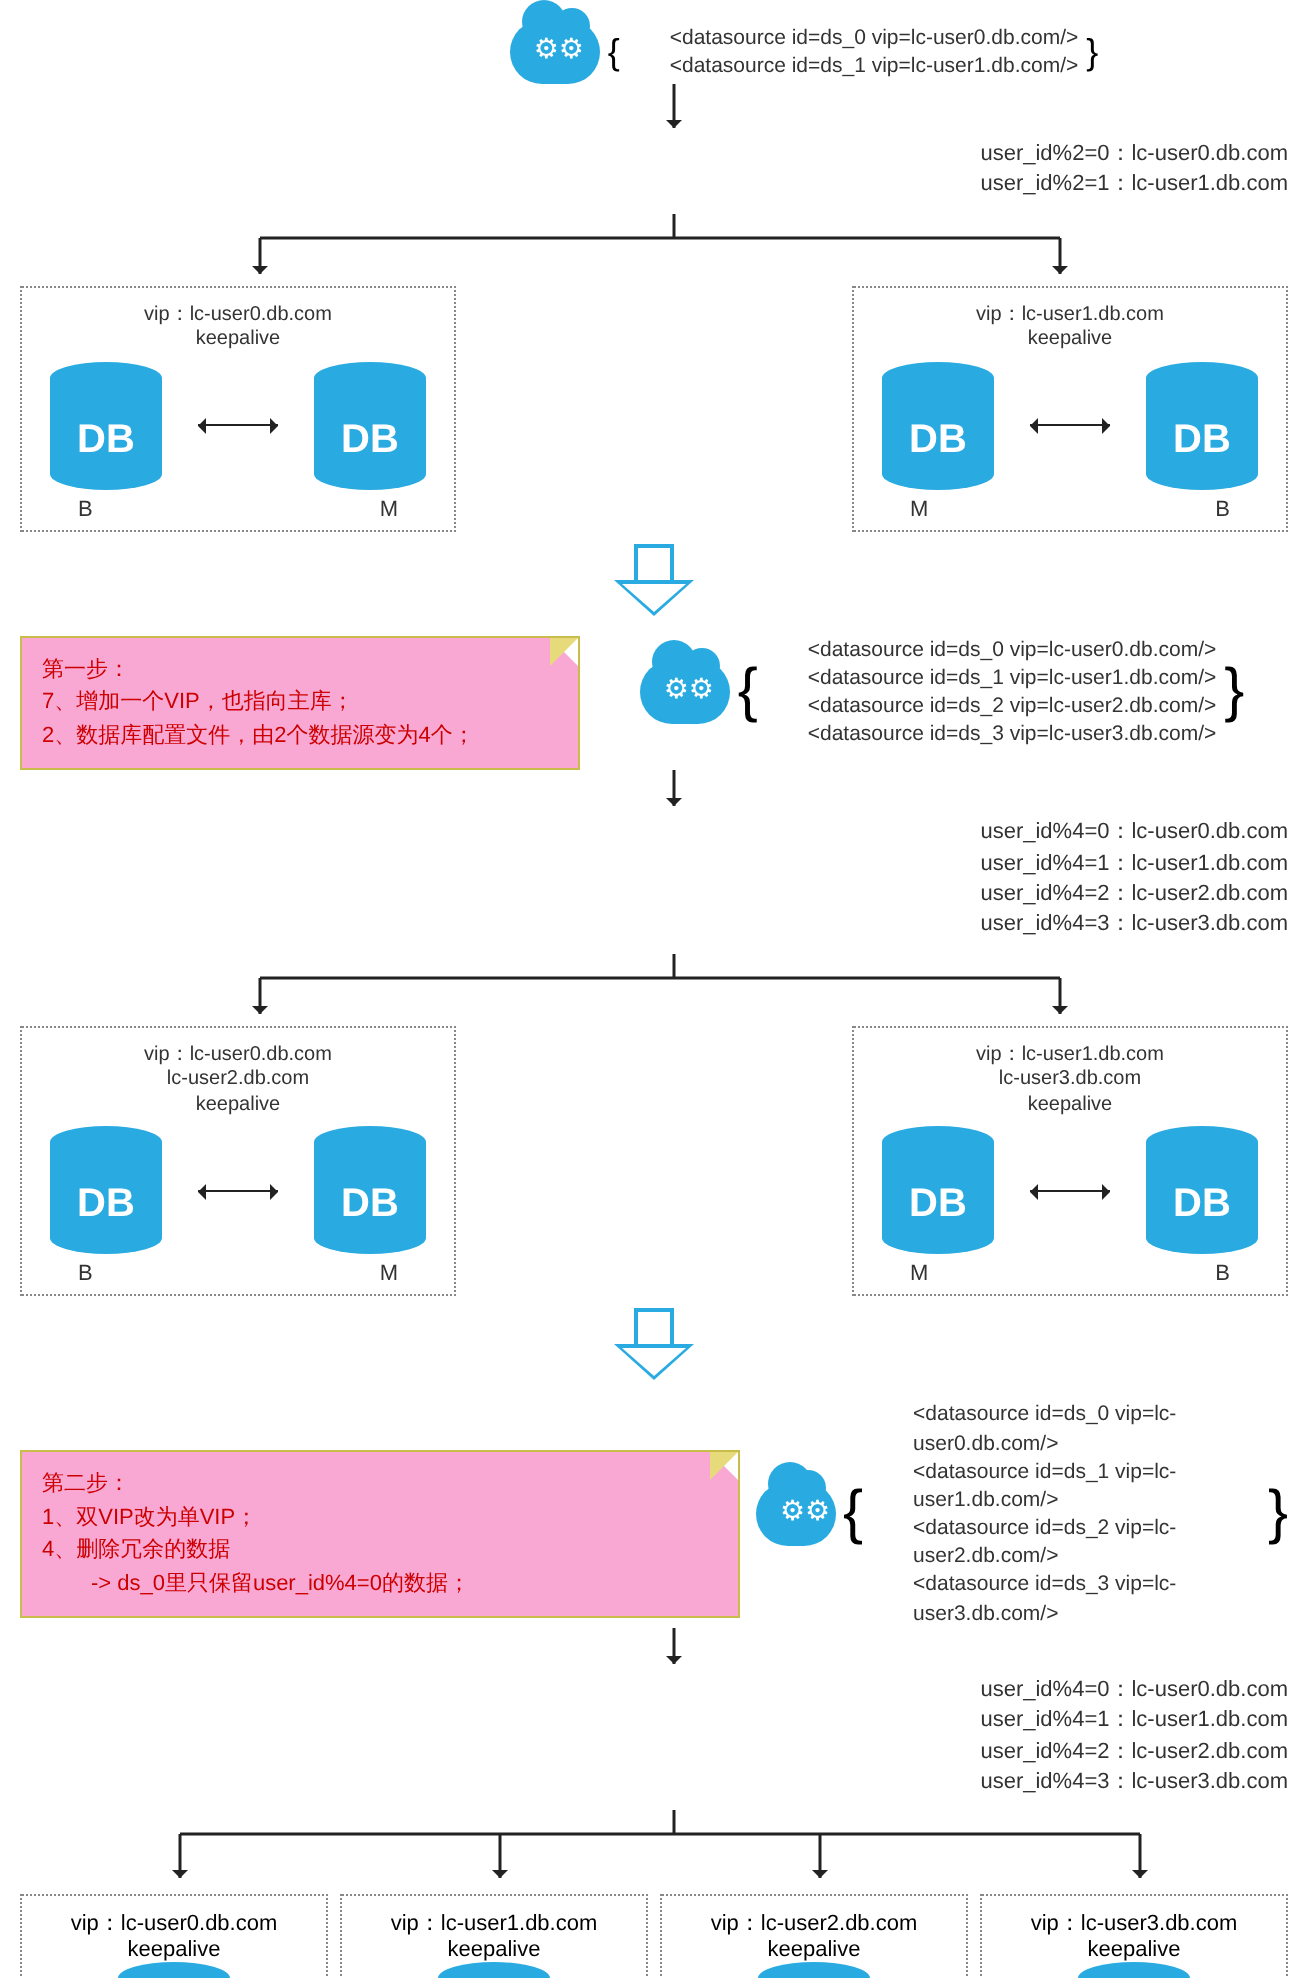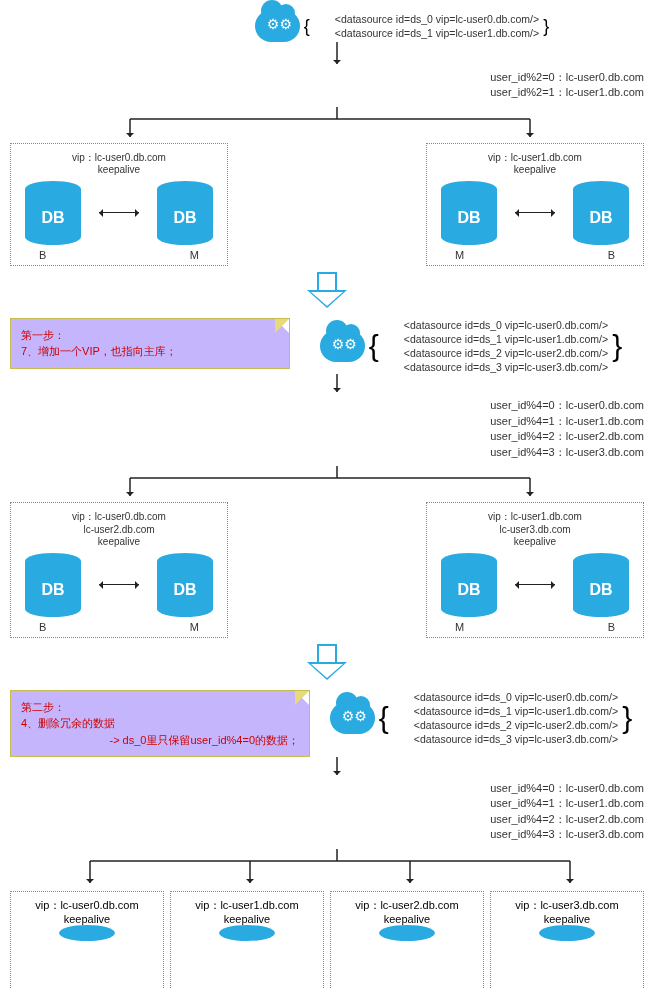--- a/index.html
+++ b/index.html
@@ -78,21 +78,21 @@
     background: #29abe2;
     position: absolute; top: 8px;
     border-bottom-left-radius: 28px 8px;
     border-bottom-right-radius: 28px 8px;
   }
   .db-cyl .lbl {
     position: absolute;
     top: 28px; left: 0; right:0;
     text-align: center;
     color: #fff;
-    font-size: 16px;
+    font-size: 20px;
     font-weight: bold;
   }
   .bm-row { display: flex; justify-content: space-between; font-size: 11px; color: #333; margin-top: 4px; padding: 0 20px;}
   .arrow-h {
     width: 40px; height: 0;
     border-top: 1.5px solid #222;
     position: relative;
   }
   .arrow-h::before, .arrow-h::after {
     content: "";
@@ -124,21 +124,21 @@
   .big-arrow .head::after {
     content: "";
     position: absolute;
     top: -16px; left: -16px;
     width: 0; height: 0;
     border-left: 16px solid transparent;
     border-right: 16px solid transparent;
     border-top: 14px solid #fff;
   }
   .note-box {
-    background: #c4b5fd;
+    background: #f9a8d4;
     border: 1px solid #c9bc4a;
     padding: 8px 10px;
     font-size: 11px;
     color: #c00;
     line-height: 1.5;
     position: relative;
     width: 280px;
   }
   .note-box .corner {
     position: absolute; top: 0; right: 0;
@@ -261,20 +261,21 @@
     </div>
 </div>
 
 <div class="stage">
   <div class="note-row">
     <div class="note-box">
       <div class="corner"></div>
         <div class="fold"></div>
       <div>第一步：</div>
       <div>7、增加一个VIP，也指向主库；</div>
+      <div>2、数据库配置文件，由2个数据源变为4个；</div>
     </div>
     <div class="cloud-ds-row" style="flex:1;">
       <div class="cloud-icon">
           <span class="gears">⚙⚙</span>
         </div>
       <div class="brace-block">
         <span class="brace" style="font-size:30px;">{</span>
         <div class="brace-content">
           <div>&lt;datasource id=ds_0 vip=lc-user0.db.com/&gt;</div>
           <div>&lt;datasource id=ds_1 vip=lc-user1.db.com/&gt;</div>
@@ -363,26 +364,27 @@
   </div>
 
   <div class="big-arrow">
       <div class="shaft"></div>
       <div class="head"></div>
     </div>
 </div>
 
 <div class="stage">
   <div class="note-row">
-    <div class="note-box" style="width:300px;">
+    <div class="note-box" style="width:360px;margin-top:25px;">
       <div class="corner"></div>
         <div class="fold"></div>
       <div>第二步：</div>
+      <div>1、双VIP改为单VIP；</div>
       <div>4、删除冗余的数据</div>
-      <div style="white-space:pre;text-align:right;">        -&gt; ds_0里只保留user_id%4=0的数据；</div>
+      <div style="white-space:pre;">        -&gt; ds_0里只保留user_id%4=0的数据；</div>
     </div>
     <div class="cloud-ds-row" style="flex:1;">
       <div class="cloud-icon">
           <span class="gears">⚙⚙</span>
         </div>
       <div class="brace-block">
         <span class="brace" style="font-size:30px;">{</span>
         <div class="brace-content">
           <div>&lt;datasource id=ds_0 vip=lc-user0.db.com/&gt;</div>
           <div>&lt;datasource id=ds_1 vip=lc-user1.db.com/&gt;</div>

